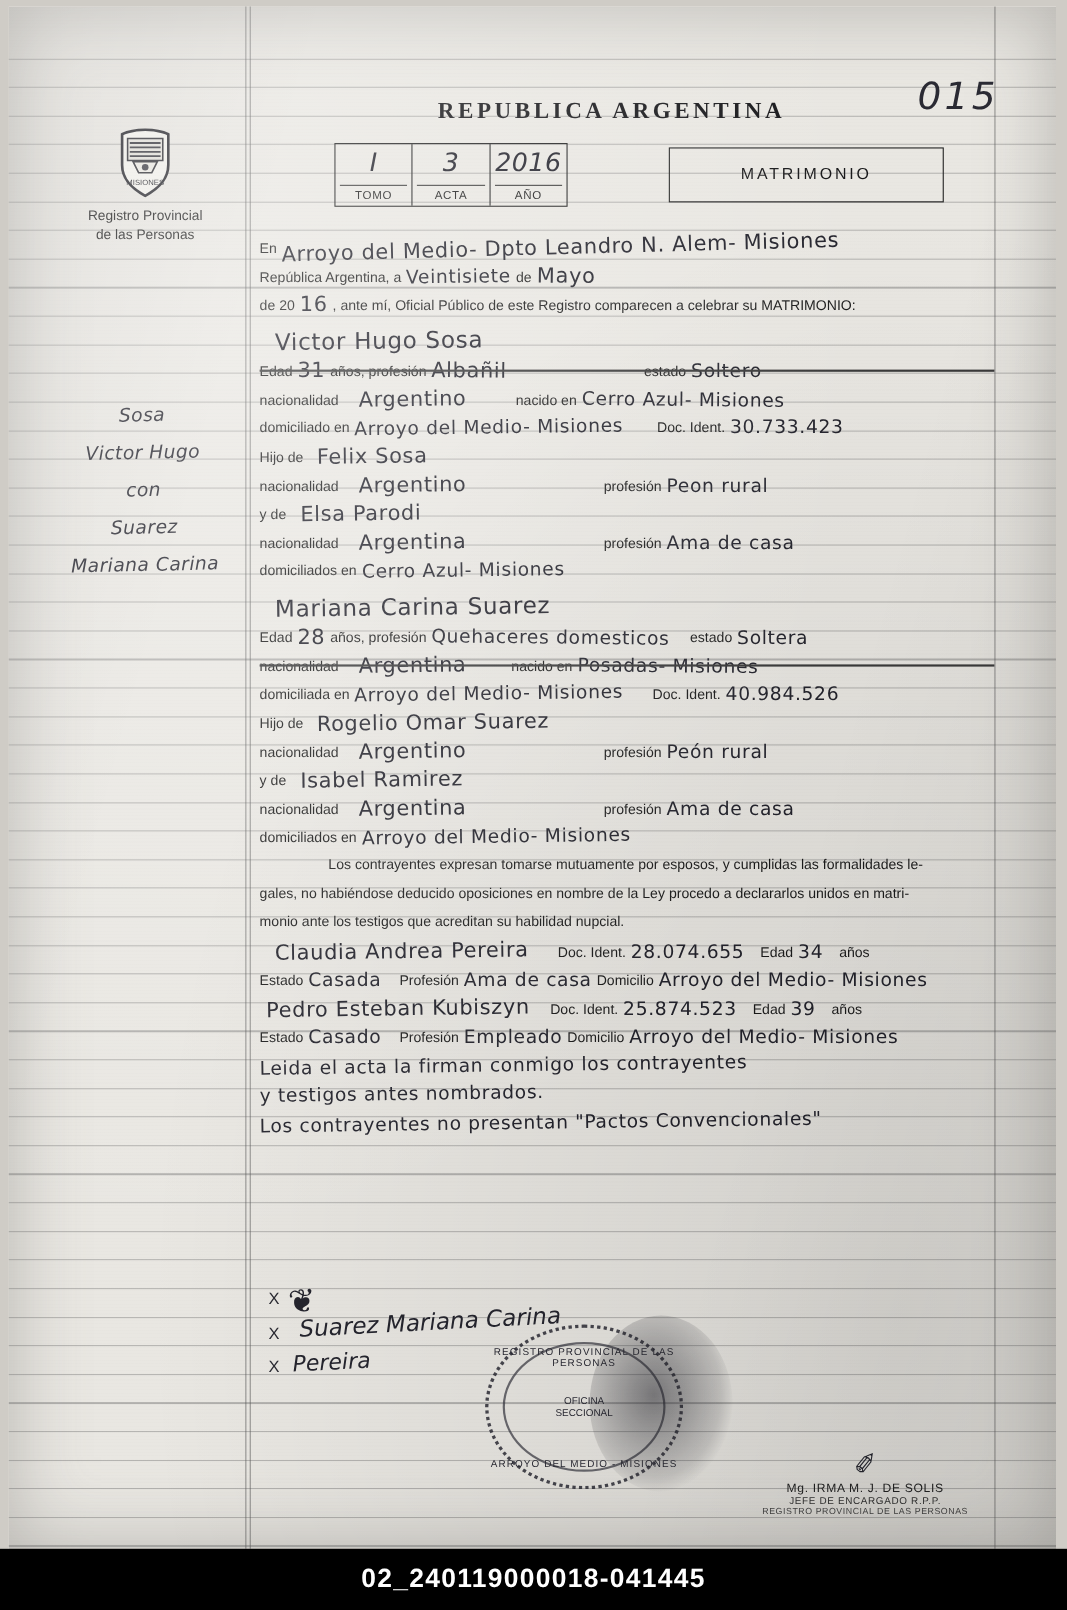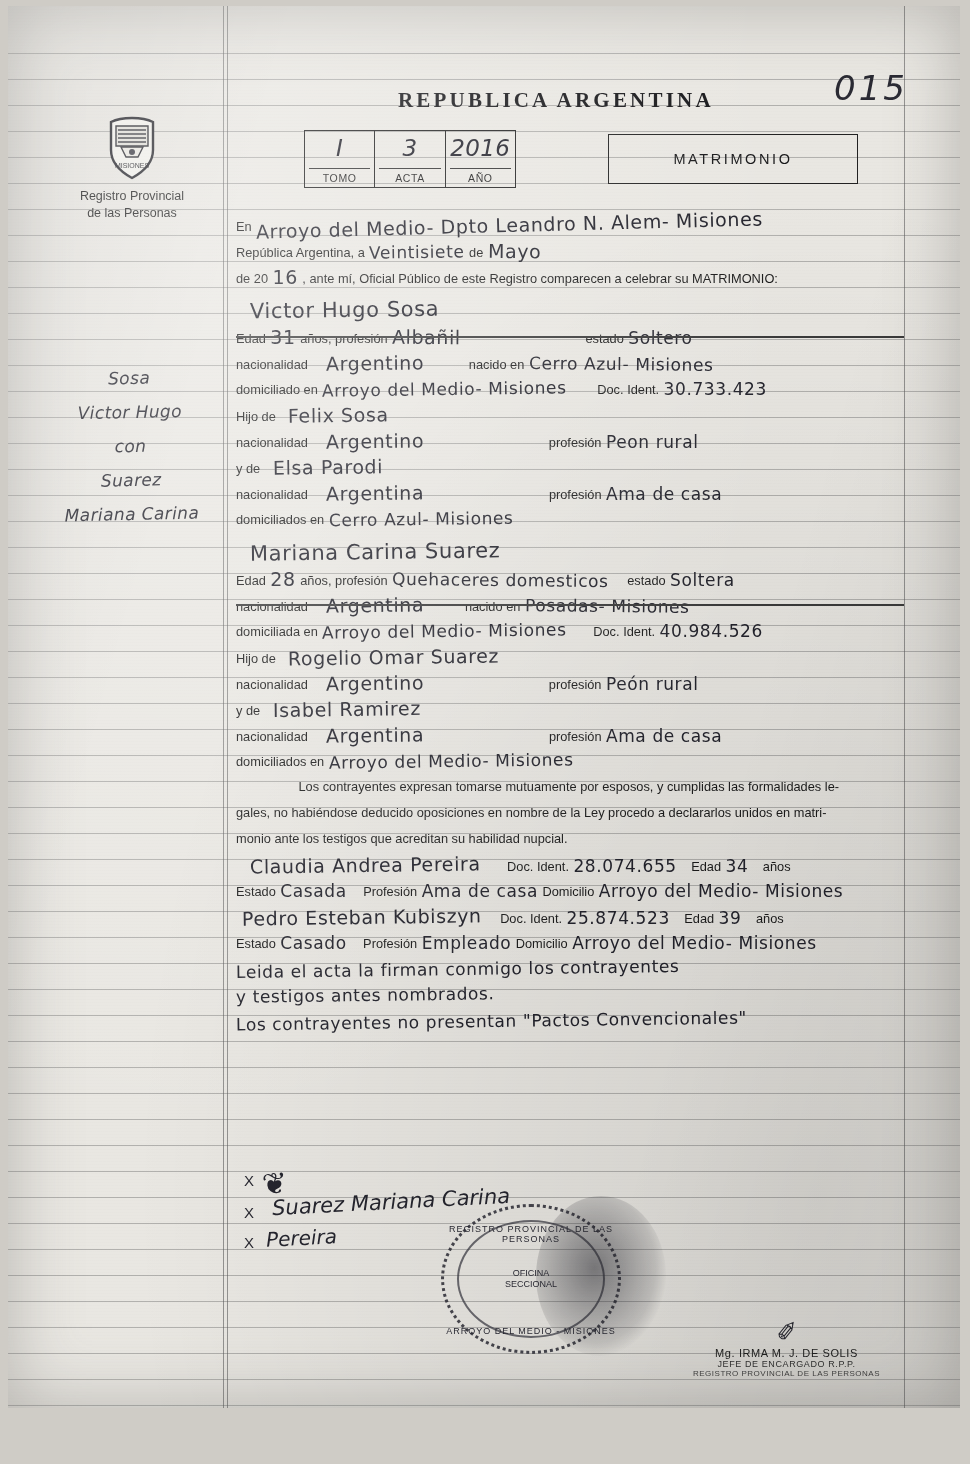--- a/index.html
+++ b/index.html
@@ -613,13 +613,16 @@
         <div class="scrawl">✐</div>
         <div class="name">Mg. IRMA M. J. DE SOLIS</div>
         <div class="role">JEFE DE ENCARGADO R.P.P.</div>
         <div class="role2">REGISTRO PROVINCIAL DE LAS PERSONAS</div>
       </div>
     </div>
 
     <div class="noise"></div>
   </div>
 
+  <div class="footer">
+    <span>02_240119000018-041445</span>
+  </div>
 </div>
 
 </body></html>

